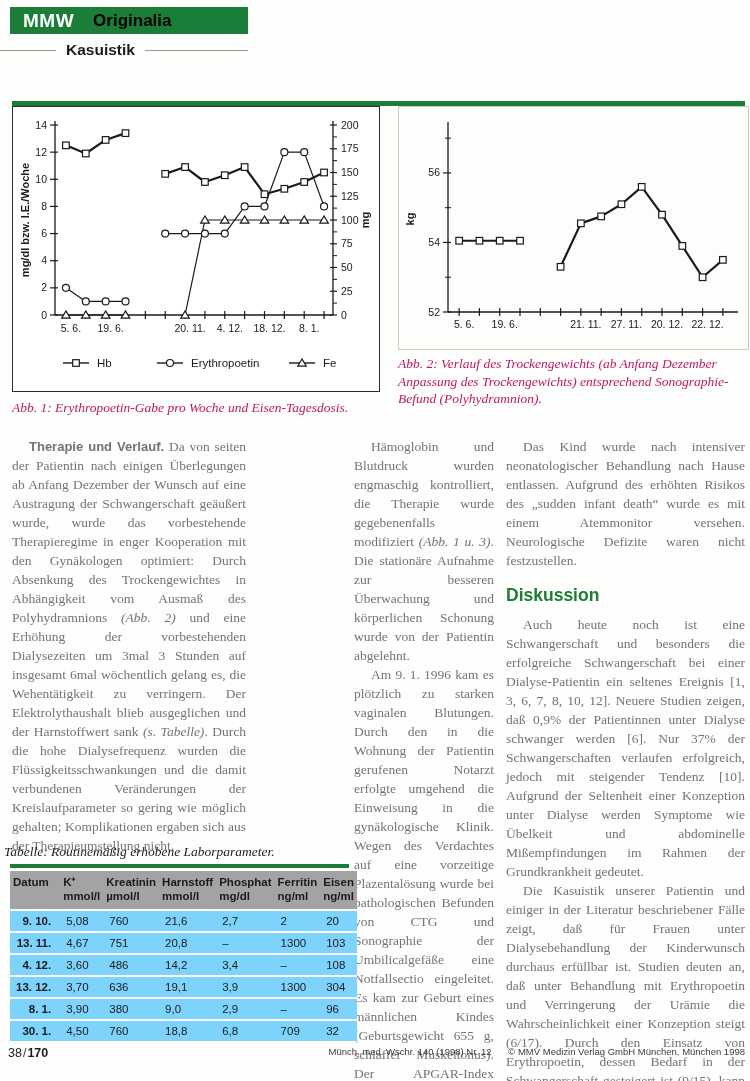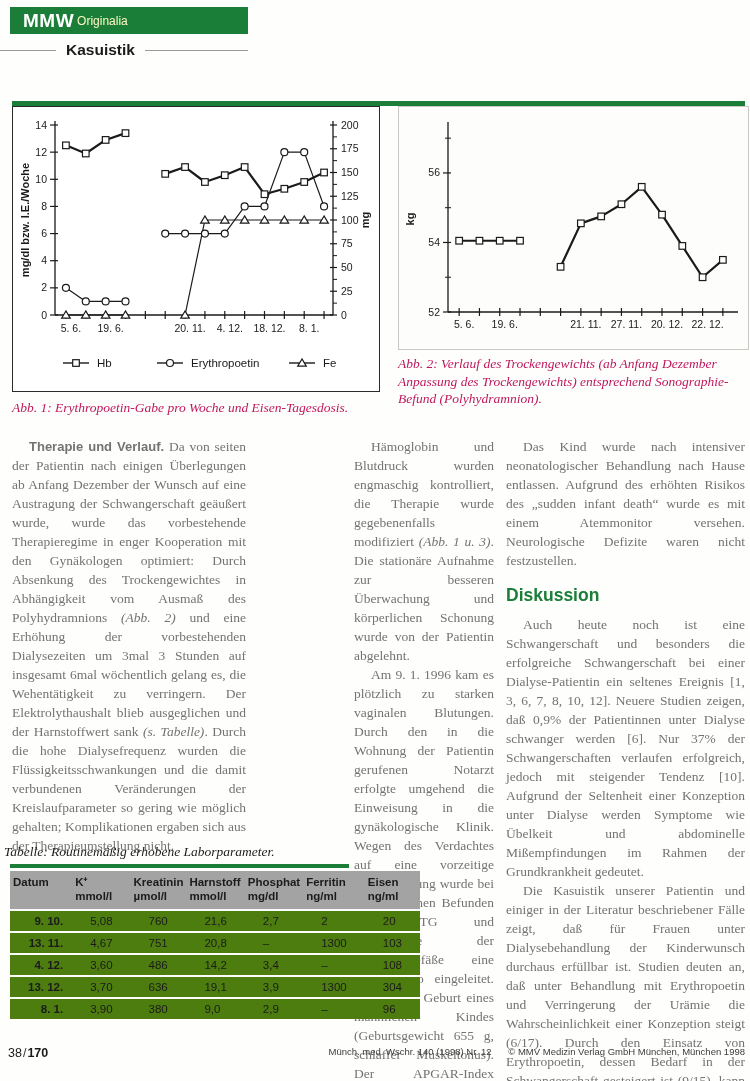--- a/index.html
+++ b/index.html
@@ -1,23 +1,23 @@
 <!DOCTYPE html>
 <html lang="de"><head>
 <meta charset="utf-8">
 <style>
   html,body{margin:0;padding:0;background:#e9e9e9}
   .page{position:relative;width:750px;height:1081px;background:#fefefd;overflow:hidden;
         font-family:"Liberation Sans",sans-serif;color:#1b1b1b}
 
   
   .banner{position:absolute;left:10px;top:7px;width:238px;height:27px;background:var(--green);
-          display:flex;align-items:center;padding-left:13px;box-sizing:border-box;gap:3px}
+          display:flex;align-items:center;padding-left:13px;box-sizing:border-box;gap:19px}
   .brand{color:#fff;font-weight:bold;font-size:19px;letter-spacing:.5px}
-  .section{color:#fef9c3;font-size:12px;font-weight:400}
+  .section{color:#000000;font-size:17px;font-weight:700}
   .kas-row{position:absolute;left:0;top:41px;width:248px;display:flex;align-items:center}
   .kas-row .rule{height:1px;background:#9a9a96;flex:1}
   .kas-row .rule.l{flex:0 0 56px}
   .kas{font-weight:bold;font-size:15.5px;padding:0 10px}
 
   .green-rule{position:absolute;left:12px;top:101px;width:733px;height:5px;background:var(--green)}
 
   
   .fig1{position:absolute;left:12px;top:106px;width:366px;height:284px;border:1px solid #2a2a2a;
         background:#fff;display:flex;align-items:center;justify-content:center}
@@ -40,21 +40,21 @@
   .disk{margin:15px 0 9px;color:var(--green);font-size:17.5px;font-weight:bold;font-family:"Liberation Sans",sans-serif}
 
   
   .table-title{position:absolute;left:4px;top:843px;width:345px;margin:0;
                font:italic 13.5px/17px "Liberation Serif",serif}
   .table-wrap{position:absolute;left:10px;top:864px;width:339px}
   .tgreen{height:4px;background:var(--green);margin-bottom:3px}
   table{width:100%;border-collapse:collapse;font-family:"Liberation Sans",sans-serif}
   thead th{background:#a3a3a3;font-size:11.5px;line-height:13.5px;font-weight:bold;
            text-align:left;padding:5px 3px 6px;vertical-align:top}
-  tbody td{background:#4d7c0f;font-size:11.5px;padding:4px 18px;border-top:2px solid #fcfcfa}
+  tbody td{background:#7dd3fc;font-size:11.5px;padding:4px 6px;border-top:2px solid #fcfcfa}
   td.date{font-weight:bold;text-align:right;padding-right:9px;white-space:nowrap}
   .c-center{}
 
   
   .footer{position:absolute;left:0;top:1046px;width:750px;display:flex;
           justify-content:space-between;align-items:flex-start;padding:0 5px 0 8px;box-sizing:border-box}
   .pagenum{font-size:12.5px}
   .pagenum b{font-weight:bold}
   .pagenum .sep{padding:0 1px;color:#333}
   .journal{font-size:9.5px;color:#3c3c3c}
@@ -356,20 +356,29 @@
           </tr>
           <tr>
             <td class="date">8. 1.</td>
             <td>3,90</td>
             <td>380</td>
             <td>9,0</td>
             <td>2,9</td>
             <td>–</td>
             <td class="c-center">96</td>
           </tr>
+          <tr>
+            <td class="date">30. 1.</td>
+            <td>4,50</td>
+            <td>760</td>
+            <td>18,8</td>
+            <td>6,8</td>
+            <td>709</td>
+            <td class="c-center">32</td>
+          </tr>
         </tbody>
     </table>
   </div>
 
   <div class="footer">
     <div class="pagenum">
       <span>38</span><span class="sep">/</span><b>170</b>
     </div>
     <div class="journal">
       <span>Münch. med. Wschr. 140 (1998) Nr. 12</span>

